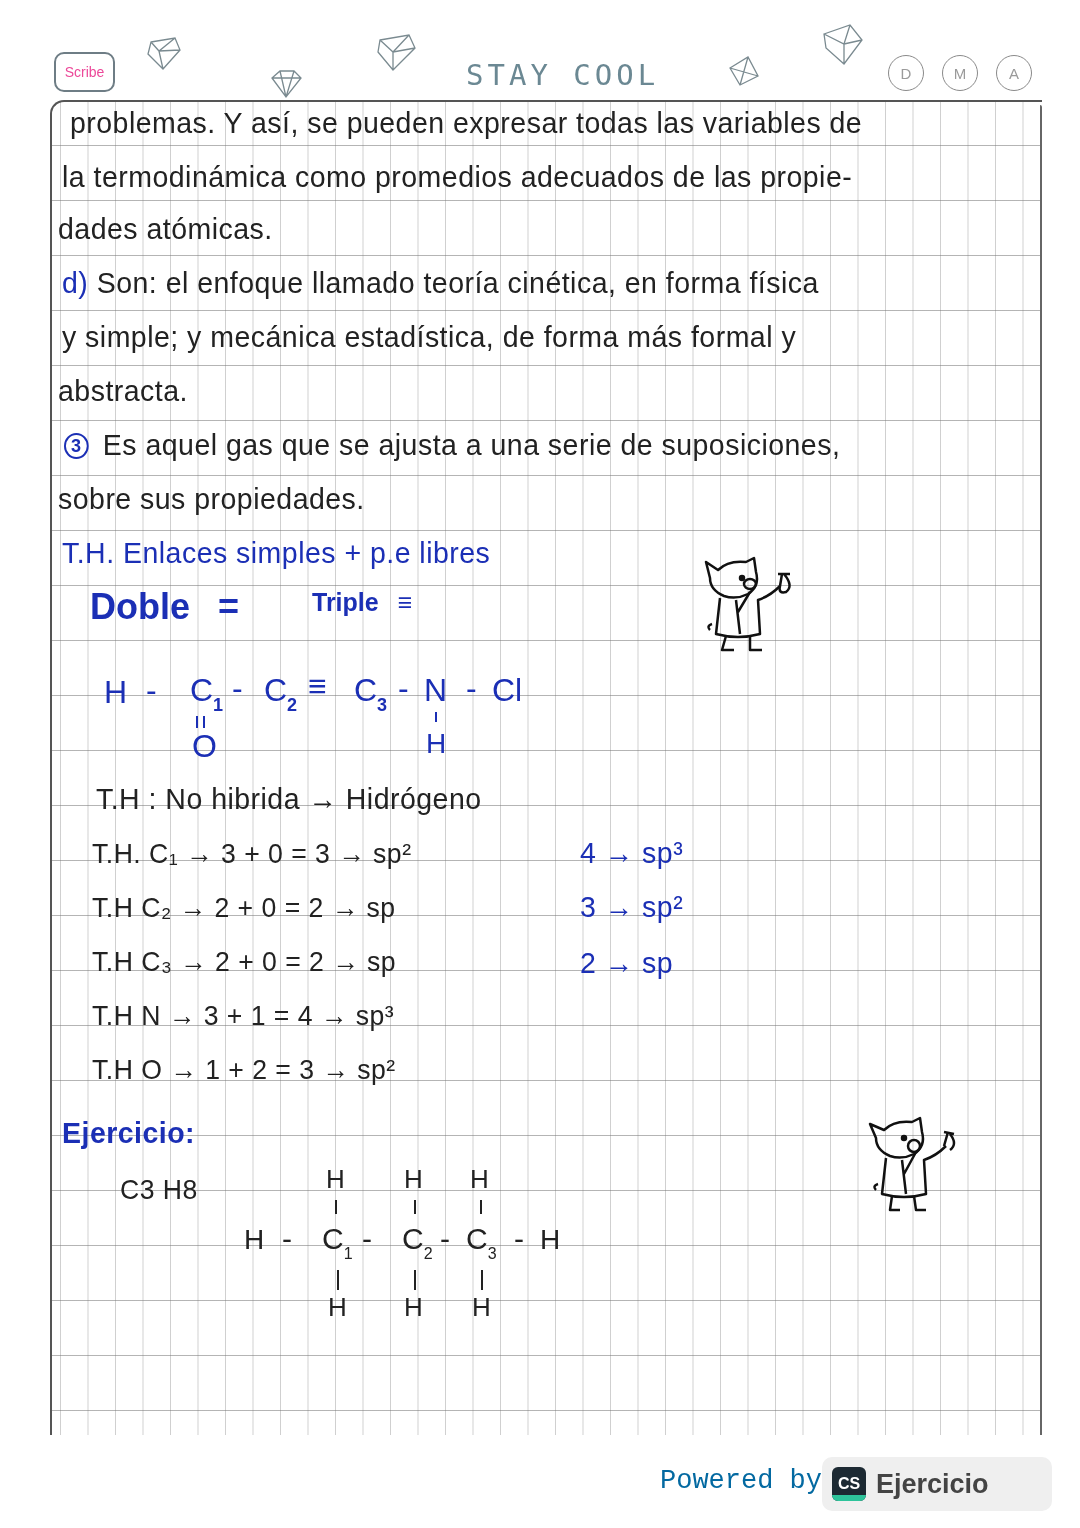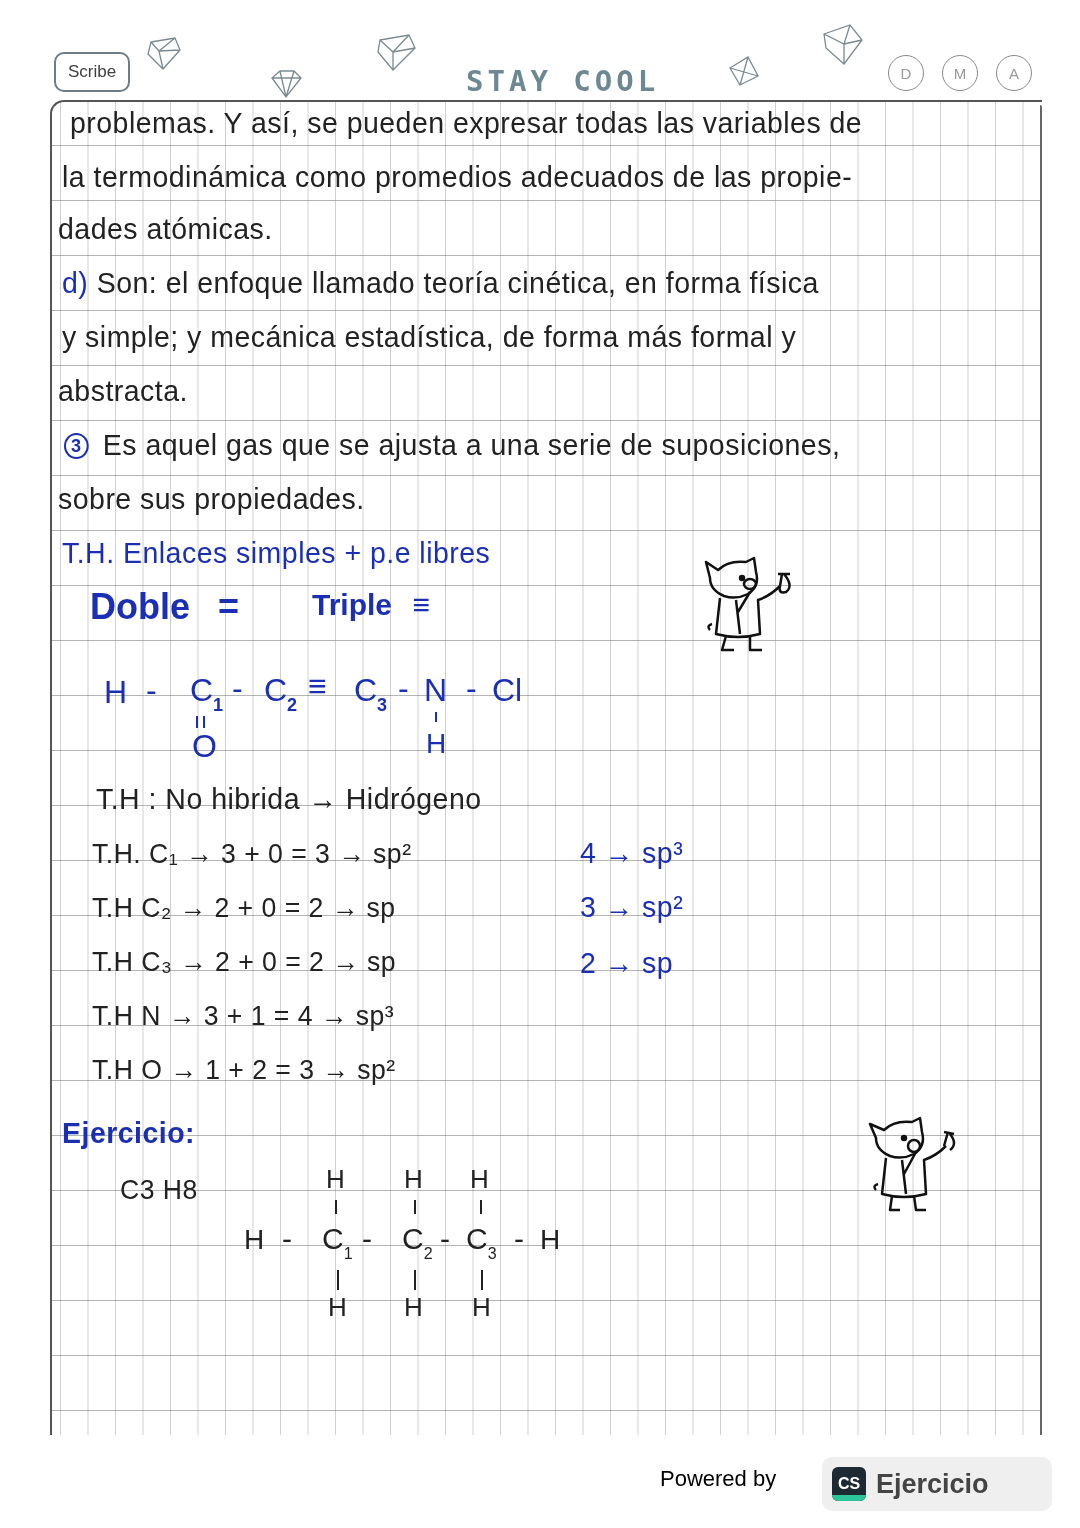--- a/index.html
+++ b/index.html
@@ -1,28 +1,28 @@
 <!DOCTYPE html>
 <html><head>
 <meta charset="utf-8">
 <style>
   * { box-sizing: border-box; margin: 0; padding: 0; }
   html, body { width: 1080px; height: 1528px; background: #ffffff; overflow: hidden; }
   body { position: relative; font-family: "DejaVu Sans", sans-serif; color: #1f1f1f; }
 
   .page-header { position: absolute; left: 0; top: 0; width: 1080px; height: 100px; }
   .brand-badge {
-    position: absolute; left: 54px; top: 52px; width: 76px; height: 40px;
+    position: absolute; left: 54px; top: 52px; width: 61px; height: 40px;
     border: 2px solid #6e7d85; border-radius: 10px 10px 10px 10px;
-    color: #404040; font-size: 17px; font-family: "Liberation Sans", sans-serif;
+    color: #ec4899; font-size: 14px; font-family: "Liberation Sans", sans-serif;
     display: flex; align-items: center; justify-content: center;
   }
   .header-title {
-    position: absolute; left: 466px; top: 64px; font-size: 29px; letter-spacing: 4px;
-    color: #6b8893; font-family: "DejaVu Sans Mono", monospace; font-weight: bold;
+    position: absolute; left: 466px; top: 58px; font-size: 29px; letter-spacing: 4px;
+    color: #6b8893; font-family: "DejaVu Sans Mono", monospace; font-weight: normal;
   }
   .diamond { position: absolute; }
   .dma { position: absolute; top: 55px; width: 36px; height: 36px; border: 1.5px solid #8a8a8a;
     border-radius: 50%; display: flex; align-items: center; justify-content: center;
     color: #9a9a9a; font-size: 15px; font-family: "Liberation Sans", sans-serif; }
 
   .sheet {
     position: absolute; left: 50px; top: 100px; width: 992px; height: 1335px;
     border-left: 2px solid #555; border-top: 2px solid #555; border-top-left-radius: 14px;
     background-color: #fff;
@@ -43,22 +43,22 @@
 
   .formula { position: absolute; font-family: "Liberation Sans", sans-serif; color: #1b2fb5; font-size: 34px; }
   .formula .sub { font-size: 18px; vertical-align: -10px; font-weight: bold; }
   .atom { position: absolute; font-size: 32px; font-family: "Liberation Sans", sans-serif; }
   .bond-v { position: absolute; width: 2px; background: #1b2fb5; }
 
   .struct { position: absolute; color: #222; font-family: "Liberation Sans", sans-serif; font-size: 30px; }
   .struct .s { font-size: 16px; vertical-align: -10px; }
   .vbond { position: absolute; width: 2px; background: #222; }
 
-  .footer-powered { position: absolute; left: 660px; top: 1466px; font-size: 22px; color: #000000;
-    font-family: Liberation Sans, sans-serif; }
+  .footer-powered { position: absolute; left: 660px; top: 1466px; font-size: 27px; color: #0369a1;
+    font-family: Liberation Mono, monospace; }
   .footer-badge { position: absolute; left: 822px; top: 1457px; width: 230px; height: 54px; background: #efefef;
     border-radius: 10px; display: flex; align-items: center; padding-left: 10px; }
   .cs-logo { width: 34px; height: 34px; background: #1d2a33; border-radius: 6px; position: relative; overflow: hidden;
     color: #fff; font-weight: bold; font-size: 16px; display: flex; align-items: center; justify-content: center;
     font-family: "Liberation Sans", sans-serif; }
   .cs-logo::after { content: ""; position: absolute; left: 0; bottom: 0; width: 100%; height: 6px; background: #2ec49b; }
   .cs-name { margin-left: 10px; font-size: 27px; color: #444; font-family: "Liberation Sans", sans-serif; font-weight: bold; }
 
   .mascot { position: absolute; }
 </style>
@@ -110,21 +110,21 @@
   <span>Es aquel gas que se ajusta a una serie de suposiciones,</span>
 </div>
 <div class="line hand" style="left:58px;top:482px">sobre sus propiedades.</div>
 
 <div class="line hand blue" style="left:62px;top:536px;font-size:30px">T.H. Enlaces simples + p.e libres</div>
 
 <div class="line blue bold" style="left:90px;top:586px;font-size:36px">
   <span>Doble</span>
   <span style="margin-left:18px">=</span>
 </div>
-<div class="line blue bold" style="left:312px;top:588px;font-size:30px">
+<div class="line blue bold" style="left:312px;top:588px;font-size:25px">
   <span>Triple</span>
   <span style="margin-left:12px">≡</span>
 </div>
 
 <svg class="mascot" style="left:698px;top:552px" width="100" height="110" viewBox="0 0 100 110">
   <g fill="none" stroke="#111" stroke-width="2.5" stroke-linejoin="round">
     <path d="M8 10 L20 18 Q30 8 48 10 L56 6 L58 20 Q62 34 50 42 Q38 48 26 44 Q12 38 12 26 Z"></path>
     <circle cx="44" cy="26" r="2" fill="#111"></circle>
     <ellipse cx="52" cy="32" rx="6" ry="5"></ellipse>
     <path d="M22 46 L18 82 Q40 88 62 82 L60 48 Q72 44 82 34"></path>

